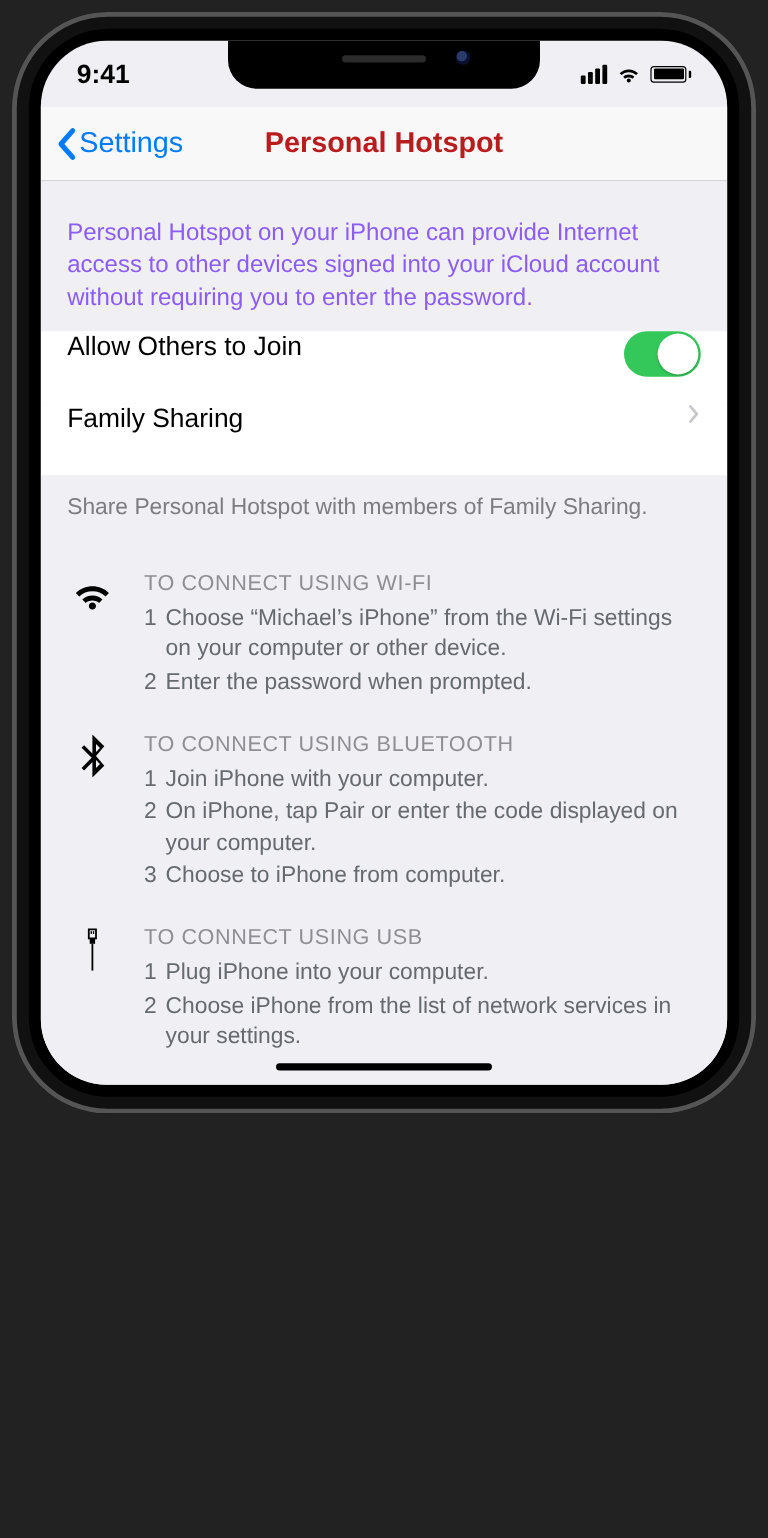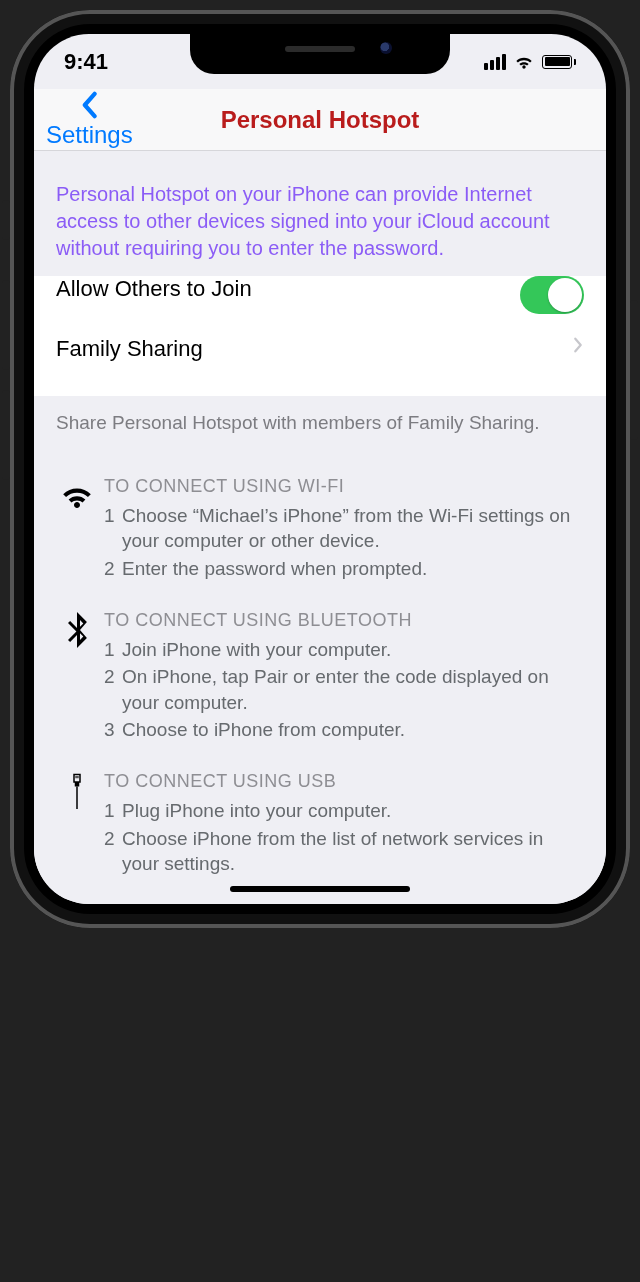--- a/index.html
+++ b/index.html
@@ -62,21 +62,21 @@
   .battery .body { width:30px; height:14px; border:1.5px solid #000; border-radius:3px; position:relative; }
   .battery .body::after { content:""; position:absolute; inset:1.5px; background:#000; border-radius:1px; }
   .battery .tip { width:2.5px; height:6px; background:#000; margin-left:1.5px; border-radius:0 1px 1px 0;}
   
   .navbar {
     height:62px; flex:0 0 62px;
     border-bottom:1px solid #d6d6da;
     display:flex; align-items:center; position:relative;
     background:#f8f8f9;
   }
-  .back { display:flex; align-items:center; color:#007aff; font-size:24px; padding-left:12px; gap:2px;flex-direction:column;}
+  .back { display:flex; align-items:center; color:#007aff; font-size:24px; padding-left:12px; gap:2px;}
   .back svg { width:18px; height:28px; }
   .title { position:absolute; left:0; right:0; text-align:center; font-size:24px; font-weight:700; color:#b91c1c; pointer-events:none;}
   
   .content { flex:1; overflow:hidden; background:#efeff4; }
   .descr { font-size:20px; color:#8b5cf6; padding:30px 22px 14px 22px; line-height:1.35; }
   .ftr { font-size:19px; color:#7c7c81; padding:14px 22px 30px 22px; line-height:1.35; }
   .group { background:#fff; }
   .row {
     min-height:60px; display:flex; 
     padding:0 22px; font-size:22px; color:#000;
@@ -90,21 +90,21 @@
   
   .toggle {
     width:64px; height:38px; border-radius:19px; background:#34c759; position:relative;
   }
   .toggle .knob {
     position:absolute; right:2px; top:2px; width:34px; height:34px; border-radius:50%;
     background:#fff; box-shadow:0 1px 2px rgba(0,0,0,.25);
   }
   
   .instructions { padding:8px 22px 0 22px; }
-  .ins-block { display:flex; gap:6px; margin-top:26px; }
+  .ins-block { display:flex; gap:22px; margin-top:26px; }
   .ins-icon { width:42px; flex:0 0 42px; display:flex; justify-content:center; padding-top:2px;}
   .ins-icon svg { width:36px; height:36px; }
   .ins-text .hd { font-size:18px; color:#8e8e93; letter-spacing:0.5px; margin-bottom:6px; }
   .ins-text .ln { font-size:19px; color:#666a6e; line-height:1.35; margin-bottom:2px; display:flex; }
   .ins-text .ln .n { width:18px; flex:0 0 18px; }
   .ins-text .ln .t { flex:1; }
   
   .home-ind { position:absolute; bottom:12px; left:50%; transform:translateX(-50%);
     width:180px; height:6px; background:#000; border-radius:3px; }
 </style>

